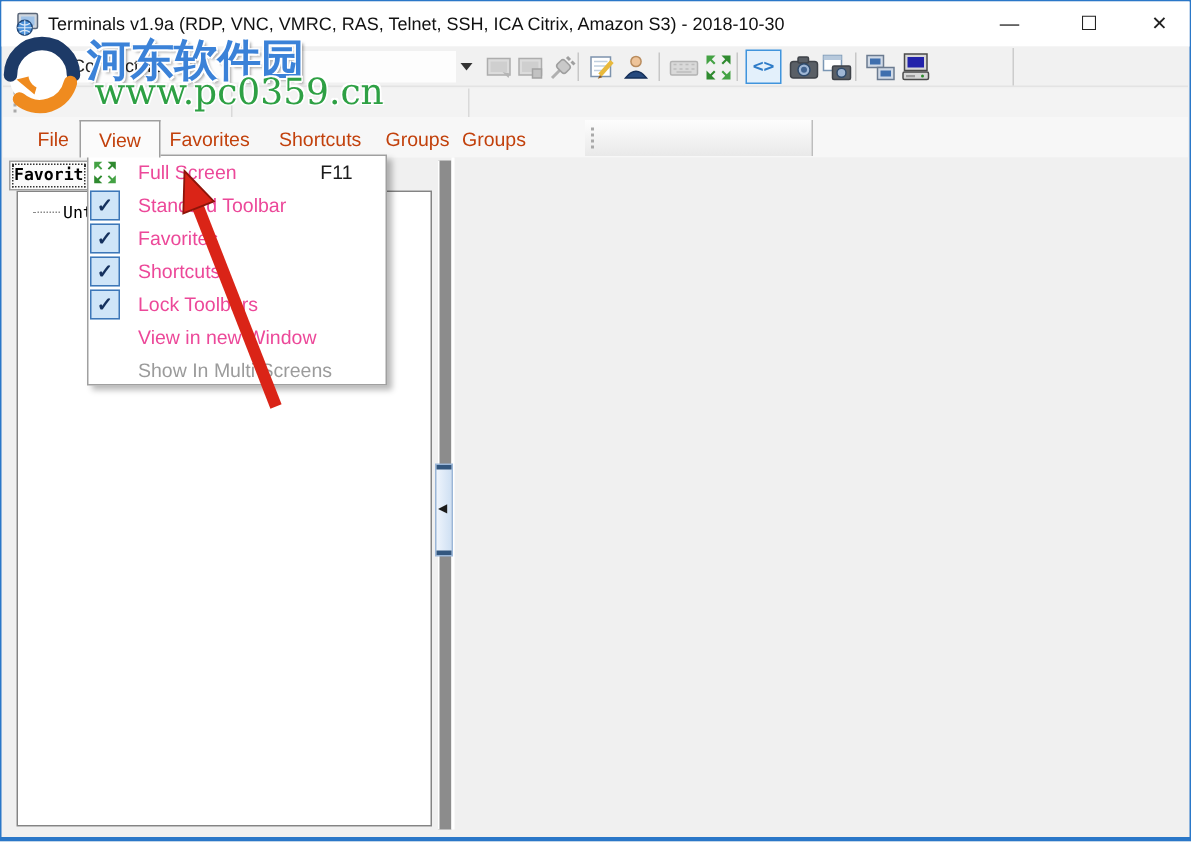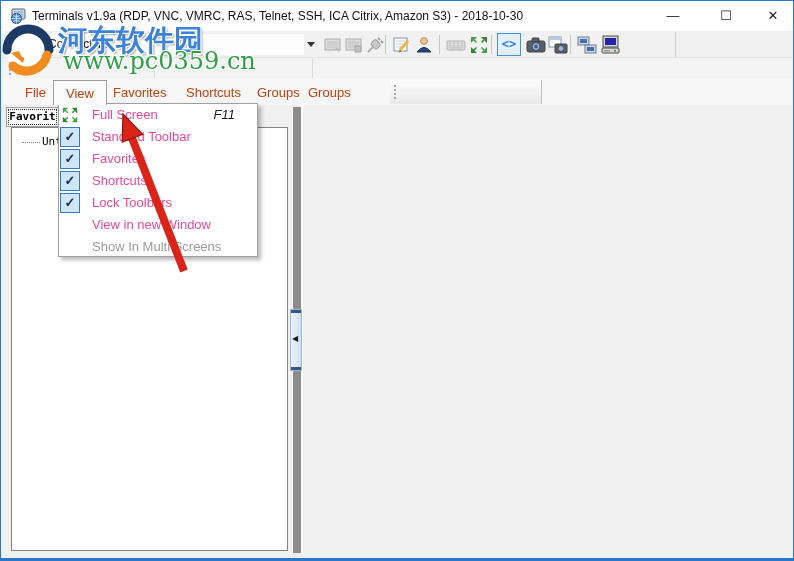--- a/index.html
+++ b/index.html
@@ -62,21 +62,21 @@
   .collapse-handle::before { top:0; } .collapse-handle::after { bottom:0; }
   .collapse-glyph { position:absolute; left:1px; top:24px; font-size:8px; color:#1b1b1b; }
   .main-area { position:absolute; left:300px; top:104px; width:491px; height:448px; background:#f0f0f0;
                border-left:2px solid #ffffff; }
 
   
   .popup { position:absolute; left:57px; top:102px; width:200px; height:154px; background:#ffffff;
            border:1px solid #a0a0a0; box-shadow:3px 3px 4px rgba(0,0,0,0.28); z-index:44; }
   .pop-row { position:absolute; left:0; width:198px; height:22px; }
   .pop-label { position:absolute; left:33px; top:3px; font-size:13px; color:#ec4899; white-space:nowrap; }
-  .pop-shortcut { position:absolute; right:22px; top:3px; font-size:13px; color:#1b1b1b;font-style:italic; }
+  .pop-shortcut { position:absolute; right:22px; top:3px; font-size:13px; color:#1b1b1b; }
   .pop-row.disabled .pop-label { color:#9b9b9b; }
   .pop-check { position:absolute; left:1px; top:1px; width:20px; height:20px; background:#cfe5f8;
                border:1px solid #3d77b8; text-align:center; line-height:18px; font-size:13px;
                font-weight:bold; color:#15315e; }
   .pop-fsicon { position:absolute; left:2px; top:2px; width:18px; height:18px; }
 
   
   .watermark { position:absolute; left:0; top:20px; width:230px; height:60px; z-index:60; pointer-events:none; }
   .wm-logo { position:absolute; left:0; top:2px; width:55px; height:55px; }
   .wm-line1 { position:absolute; left:57px; top:0; font-size:29px; font-weight:bold; color:#3b82d8;

